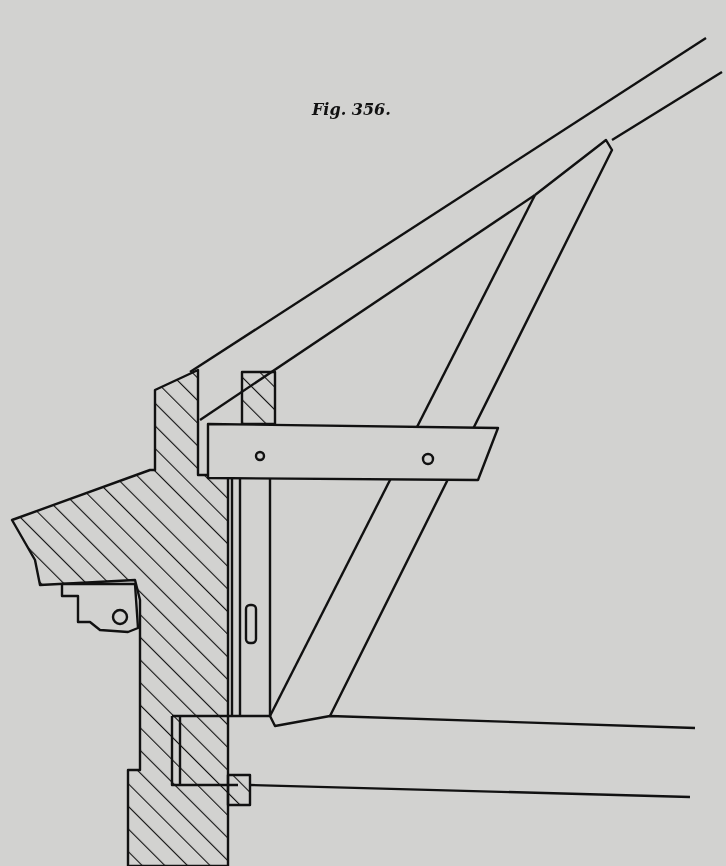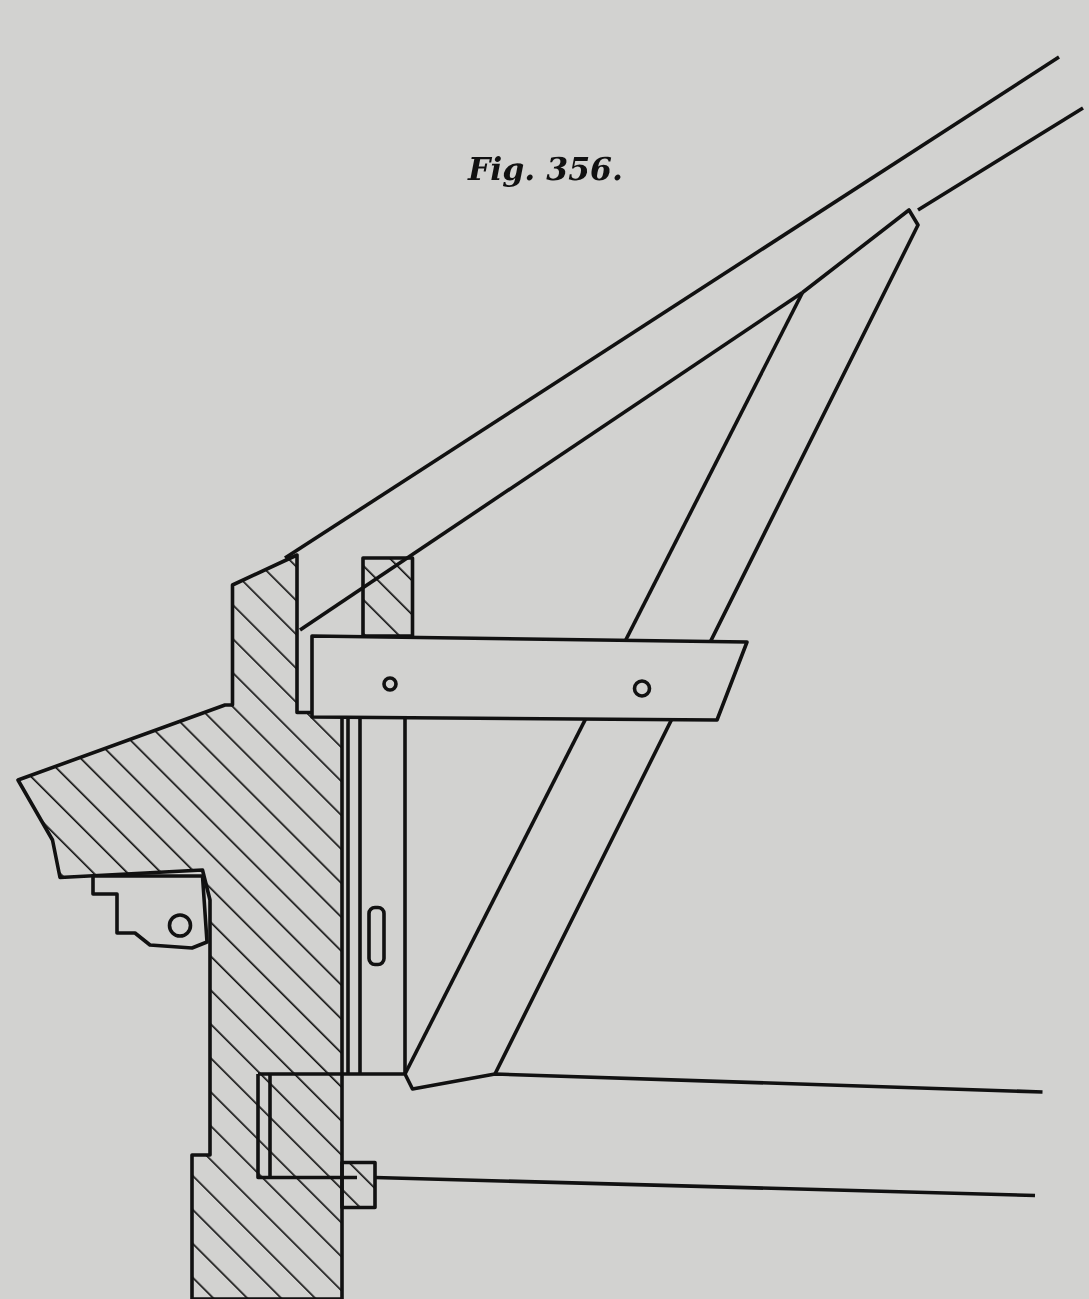--- a/index.html
+++ b/index.html
@@ -1,17 +1,17 @@
 <!DOCTYPE html>
 <html><head>
 <meta charset="utf-8">
 <style>
   html,body{margin:0;padding:0;}
   body{width:726px;height:866px;background:#d2d2d0;overflow:hidden;position:relative;}
-  .caption{position:absolute;left:312px;top:100px;font-family:"DejaVu Serif",serif;font-style:italic;font-weight:bold;font-size:21px;color:#111;}
+  .caption{position:absolute;left:312px;top:100px;font-family:"DejaVu Serif",serif;font-style:italic;font-weight:bold;font-size:16px;color:#111;}
   svg{position:absolute;left:0;top:0;}
 </style>
 </head>
 <body>
 
 <div class="caption">Fig. 356.</div>
 
 <svg width="726" height="866" viewBox="0 0 726 866">
   <defs>
     <pattern id="hatch" patternUnits="userSpaceOnUse" width="16" height="16" patternTransform="rotate(-45)">

